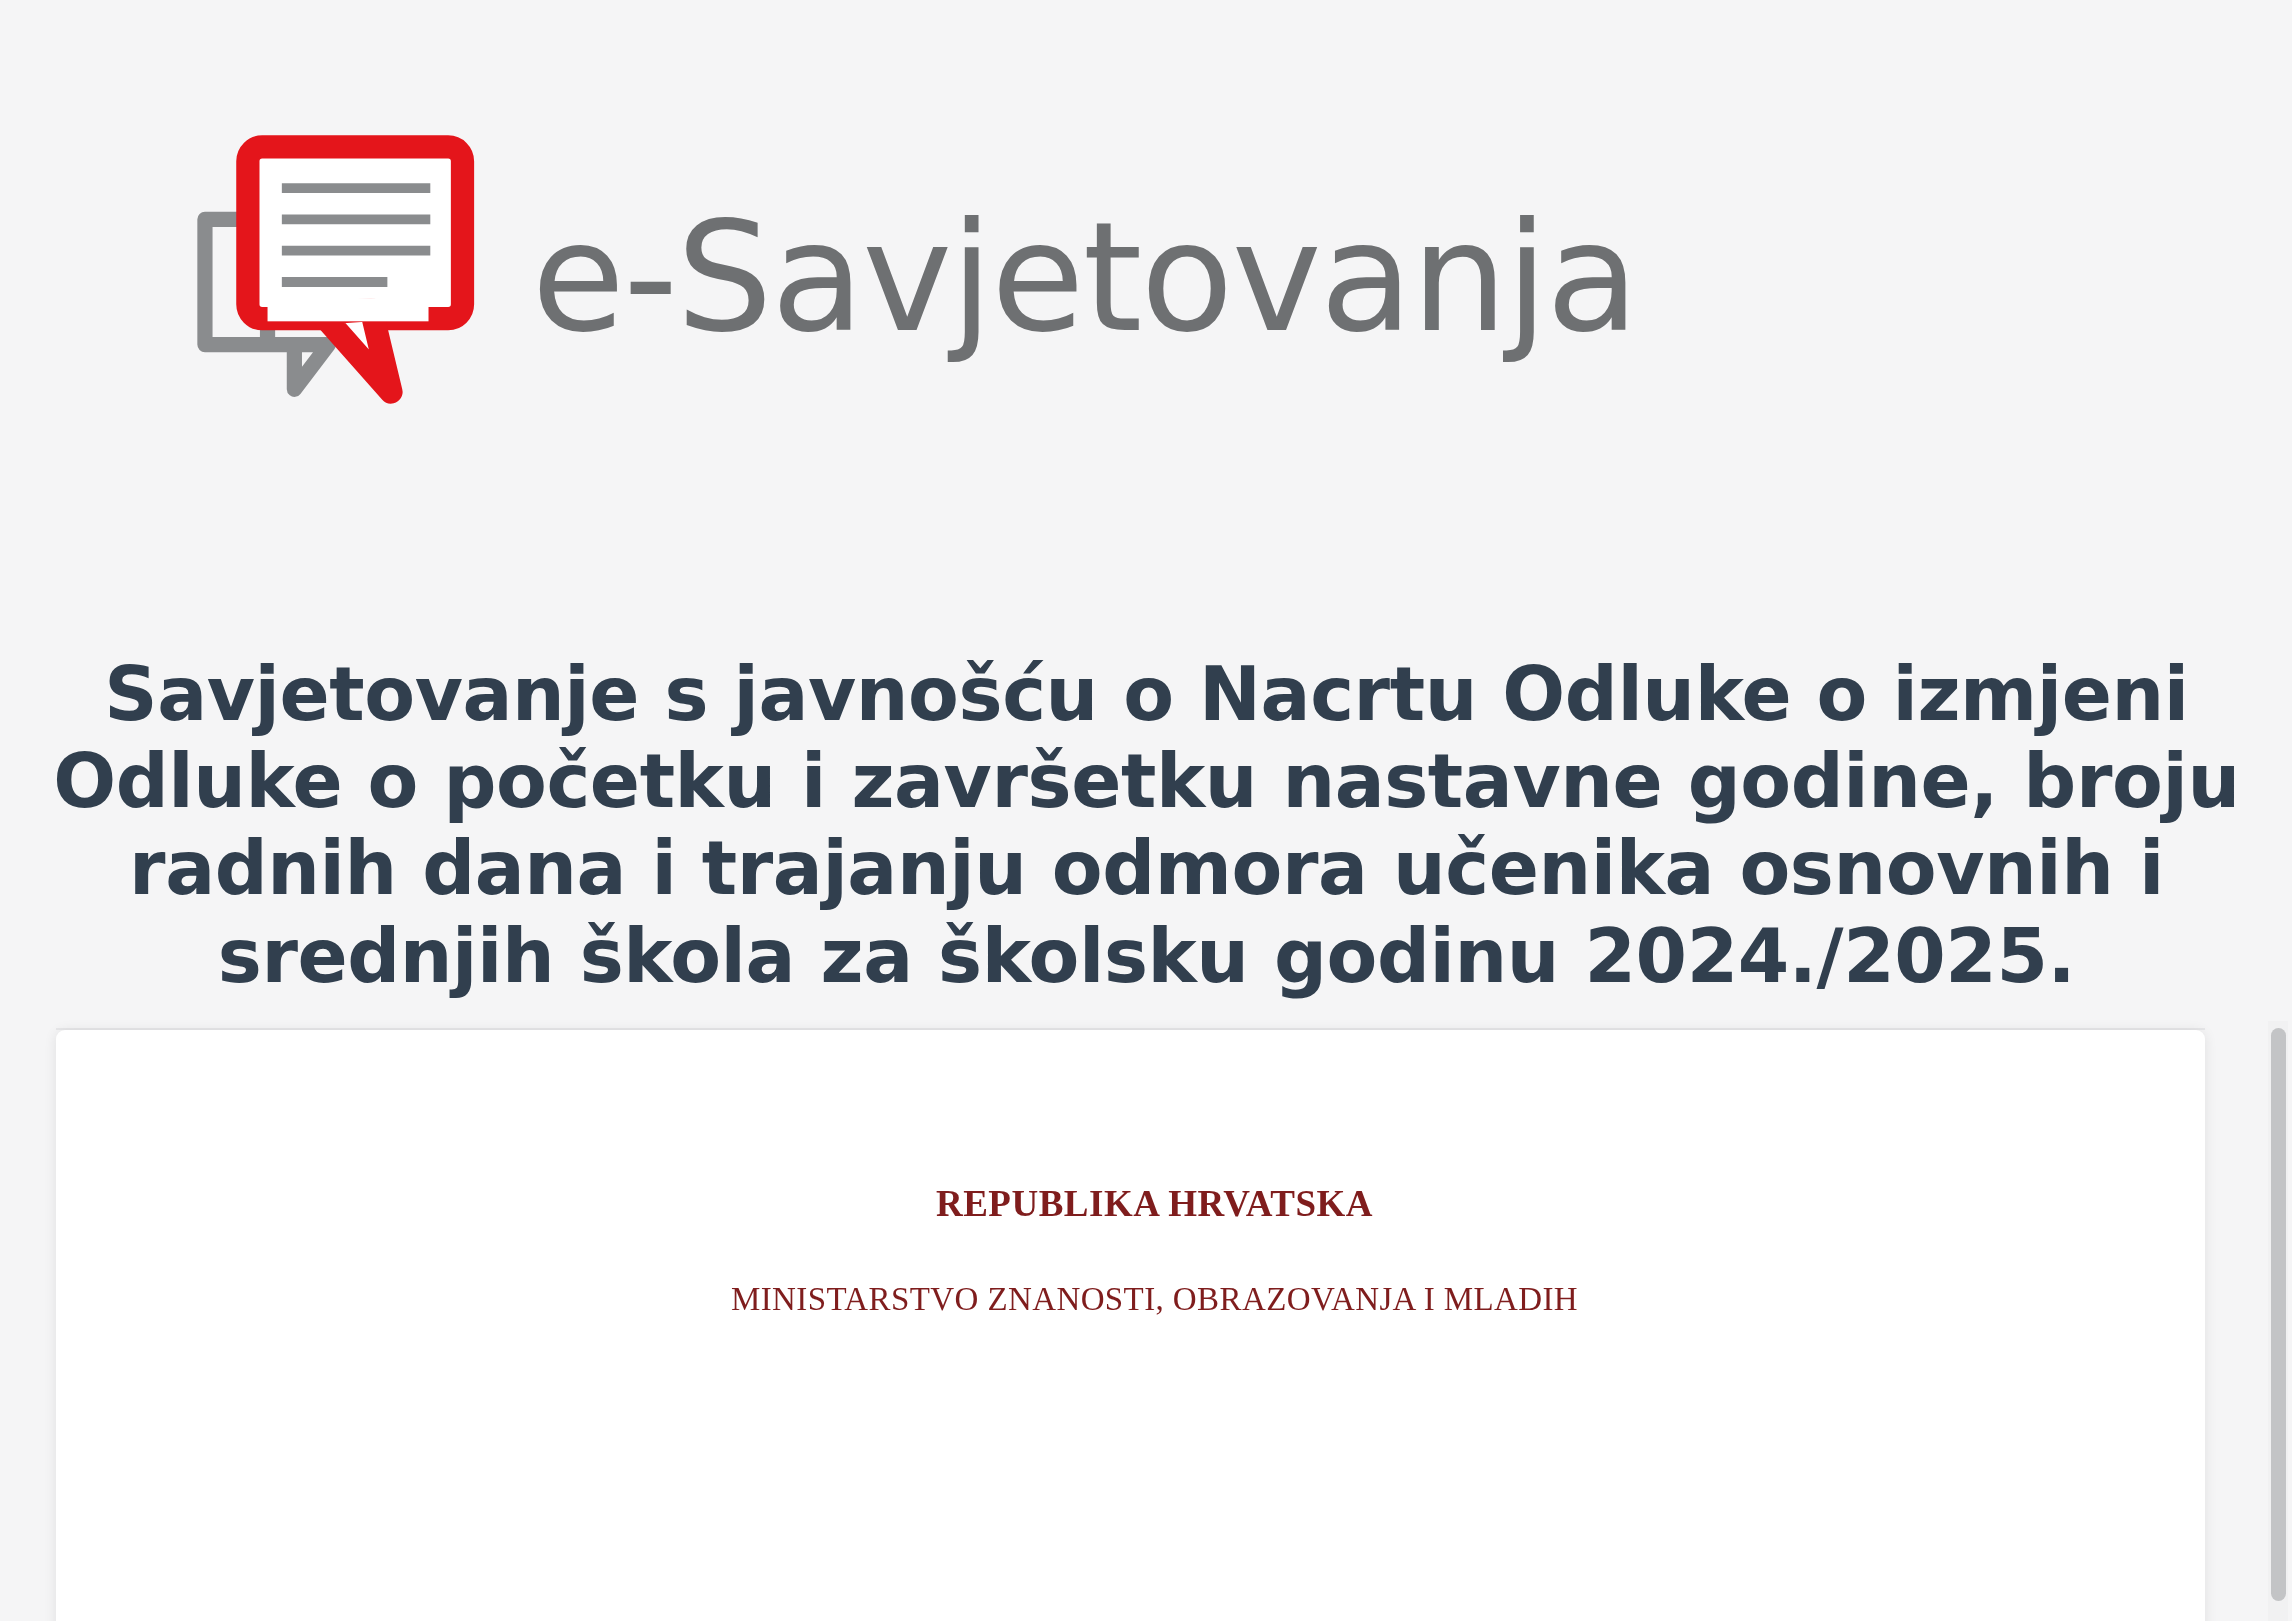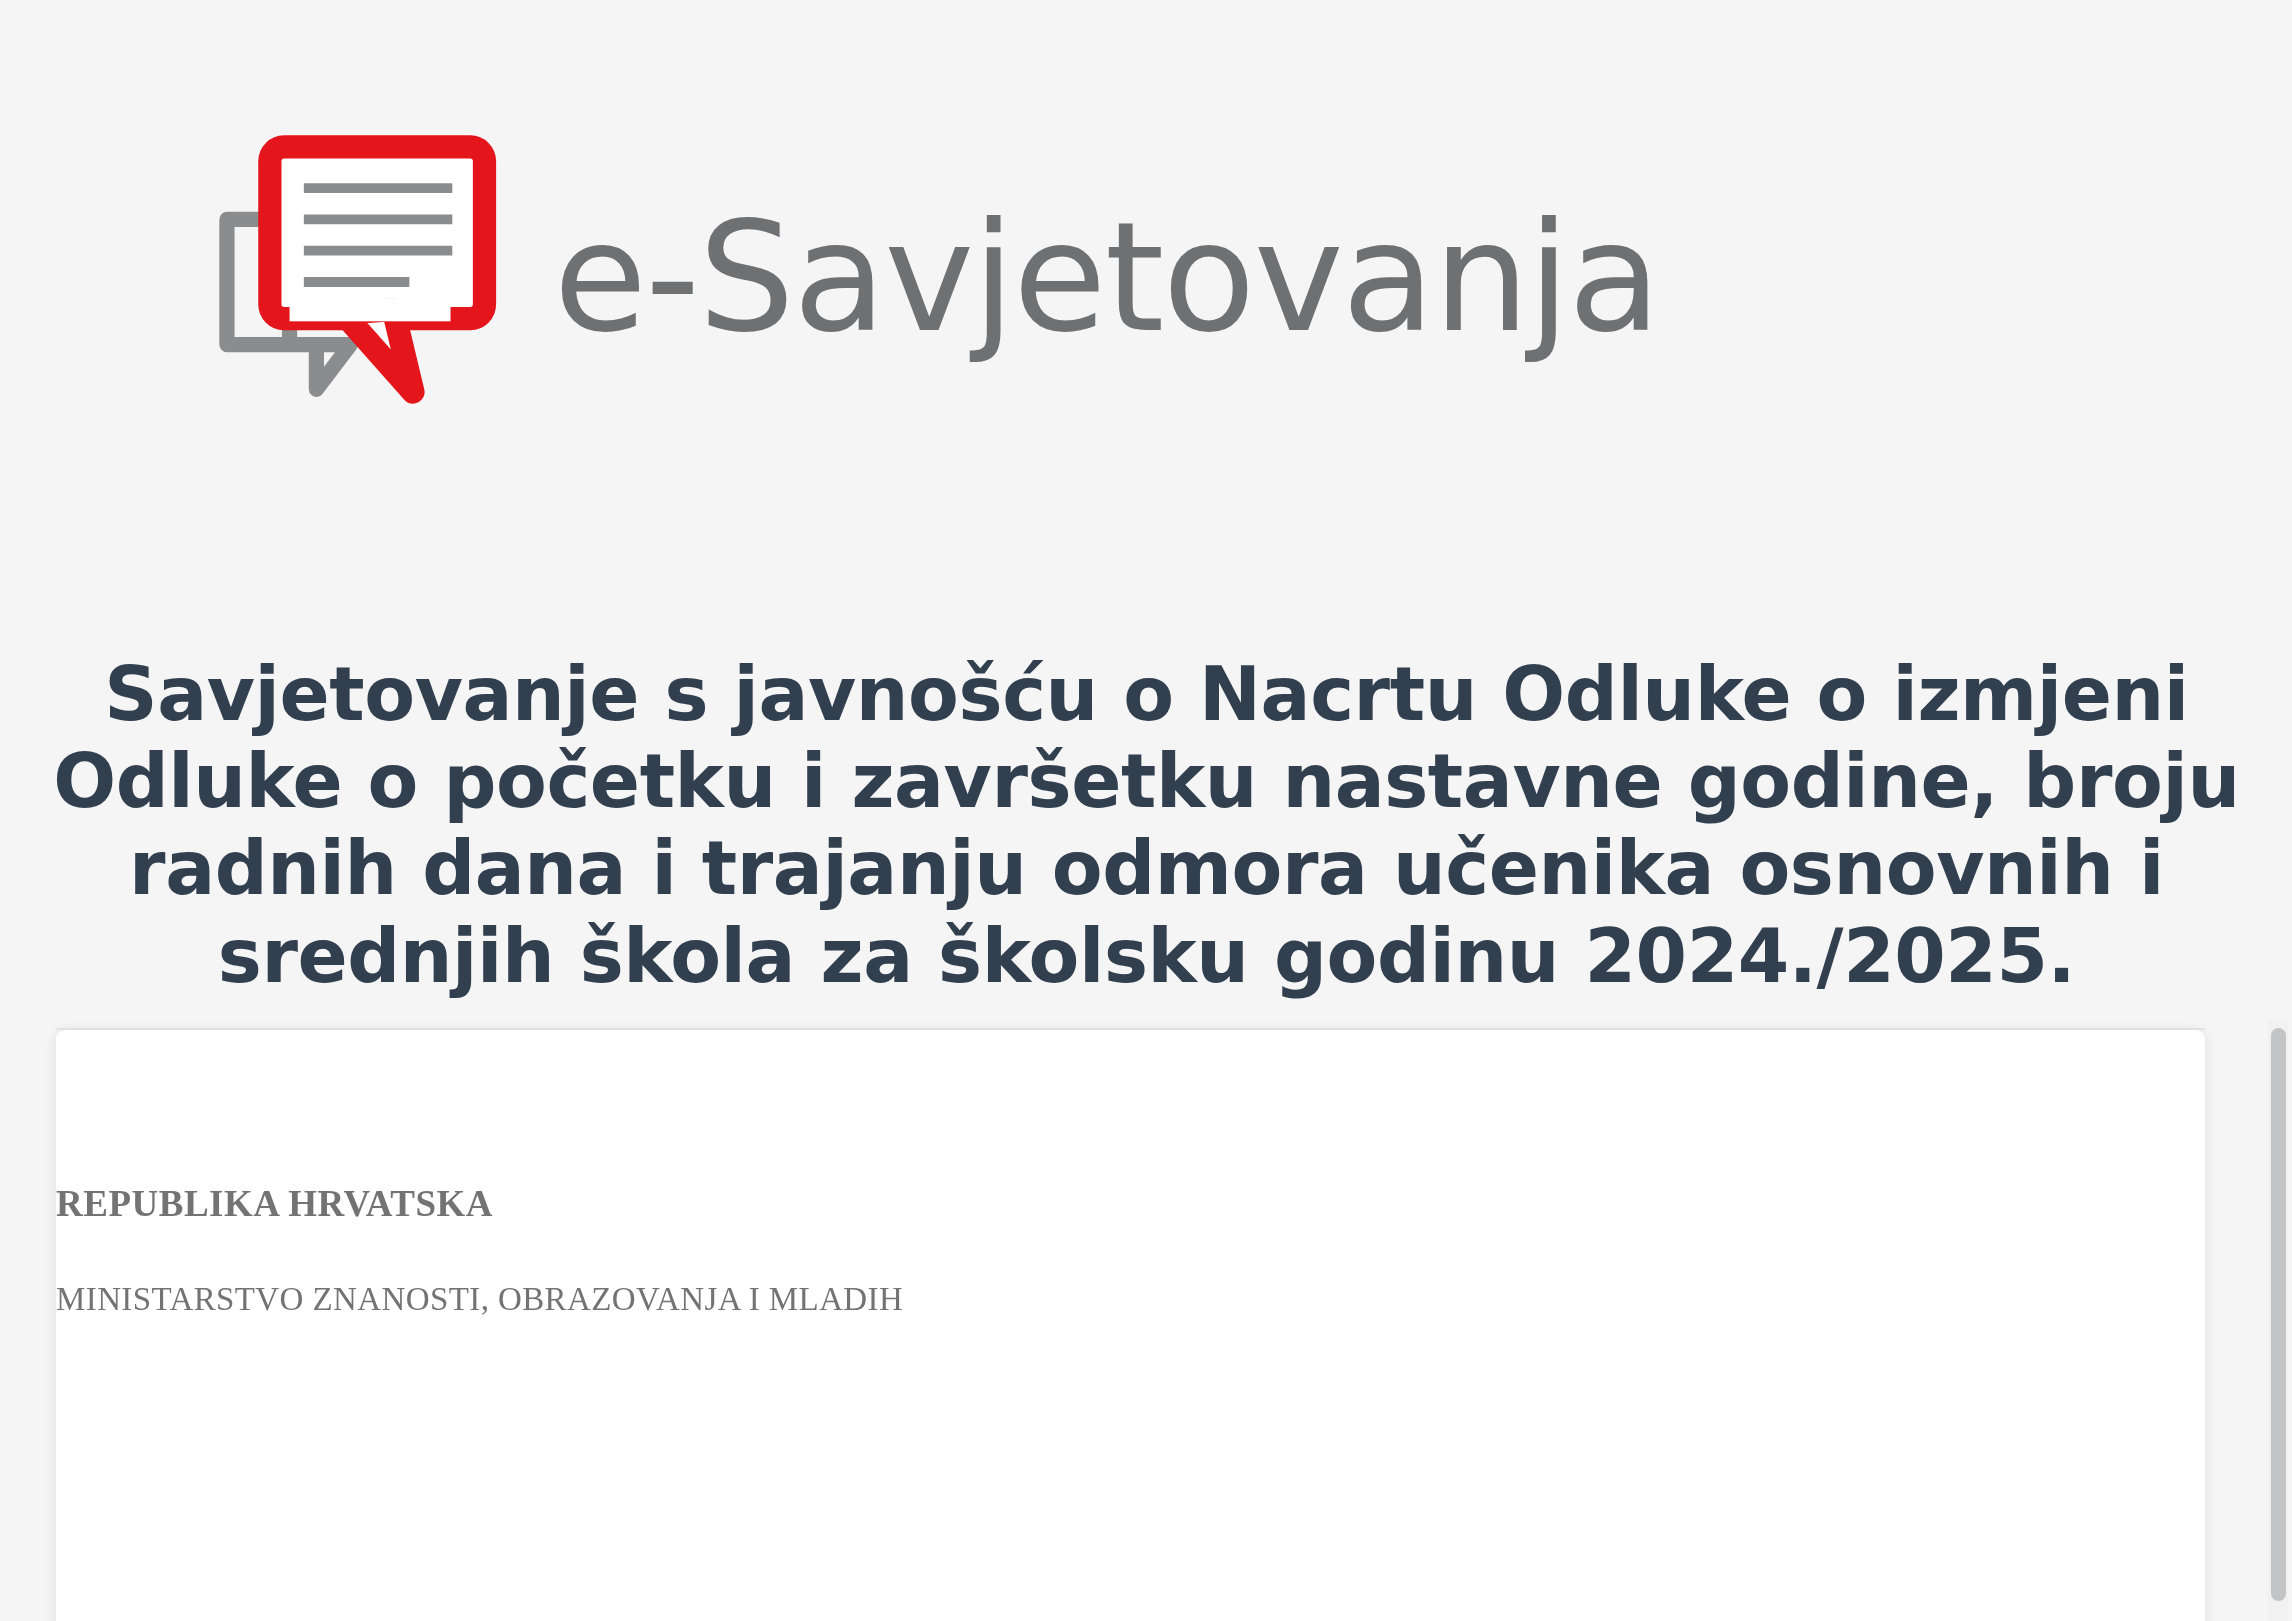--- a/index.html
+++ b/index.html
@@ -23,21 +23,20 @@
   }
 
   
   .logo-wrap {
     position: absolute;
     left: 0;
     top: 134px;
     width: 1901px;
     display: flex;
     justify-content: center;
-    padding-left: 22px;
   }
 
   .logo-inner {
     display: flex;
     align-items: center;
     gap: 23px;
     transform: translateX(-34px);
   }
 
   .logo-mark {
@@ -82,22 +81,24 @@
     height: 663px;
     background: #ffffff;
     border-radius: 9px 9px 0 0;
     box-shadow: 0 1.8px 12.5px rgba(0,0,0,0.09);
     box-sizing: border-box;
     padding-top: 152px;
     overflow: hidden;
   }
 
   .doc-line {
+    text-align: center;
     font-family: "Liberation Serif", serif;
-    color: #737373;
+    color: #7f1d1d;
+    padding-left: 48px;
   }
 
   .doc-line.l1 {
     font-size: 37px;
     font-weight: 700;
     letter-spacing: 0.5px;
     margin-bottom: 56px;
   }
 
   .doc-line.l2 {

